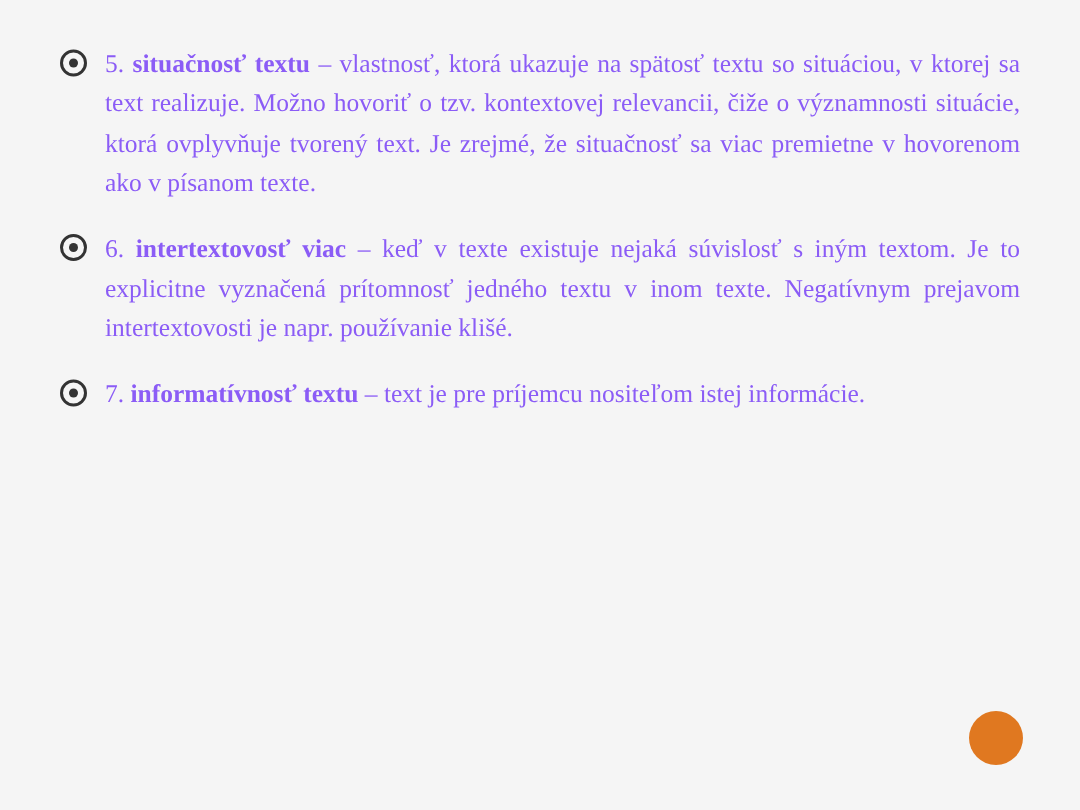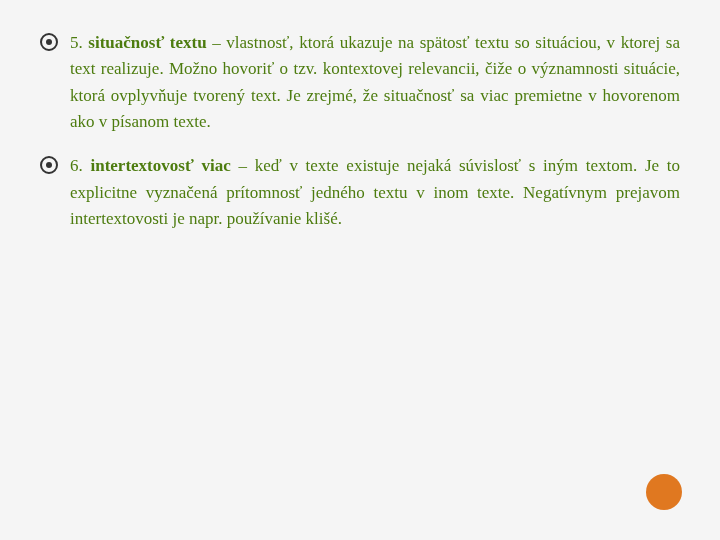--- a/index.html
+++ b/index.html
@@ -46,21 +46,21 @@
       width: 6px;
       height: 6px;
       background-color: #333;
       border-radius: 50%;
     }
 
     .text-block {
       flex: 1;
       font-size: 17px;
       line-height: 1.55;
-      color: #4d7c0f;
+      color: #8b5cf6;
       text-align: justify;
     }
 
     .orange-circle {
       position: absolute;
       bottom: 30px;
       right: 38px;
       width: 36px;
       height: 36px;
       background-color: #e07820;
@@ -77,16 +77,22 @@
           <div class="bullet-inner"></div>
         </div>
         <div class="text-block"><span>5. </span><strong>situačnosť textu</strong><span> – vlastnosť, ktorá ukazuje na spätosť textu so situáciou, v ktorej sa text realizuje. Možno hovoriť o tzv. kontextovej relevancii, čiže o významnosti situácie, ktorá ovplyvňuje tvorený text. Je zrejmé, že situačnosť sa viac premietne v hovorenom ako v písanom texte.</span></div>
       </div>
       <div class="list-item">
         <div class="bullet">
           <div class="bullet-inner"></div>
         </div>
         <div class="text-block"><span>6. </span><strong>intertextovosť viac</strong><span> – keď v texte existuje nejaká súvislosť s iným textom. Je to explicitne vyznačená prítomnosť jedného textu v inom texte. Negatívnym prejavom intertextovosti je napr. používanie klišé.</span></div>
       </div>
+      <div class="list-item">
+        <div class="bullet">
+          <div class="bullet-inner"></div>
+        </div>
+        <div class="text-block"><span>7. </span><strong>informatívnosť textu</strong><span> – text je pre príjemcu nositeľom istej informácie.</span></div>
+      </div>
     </div>
 </div>
 
 <div class="orange-circle"></div>
 
 </body></html>

